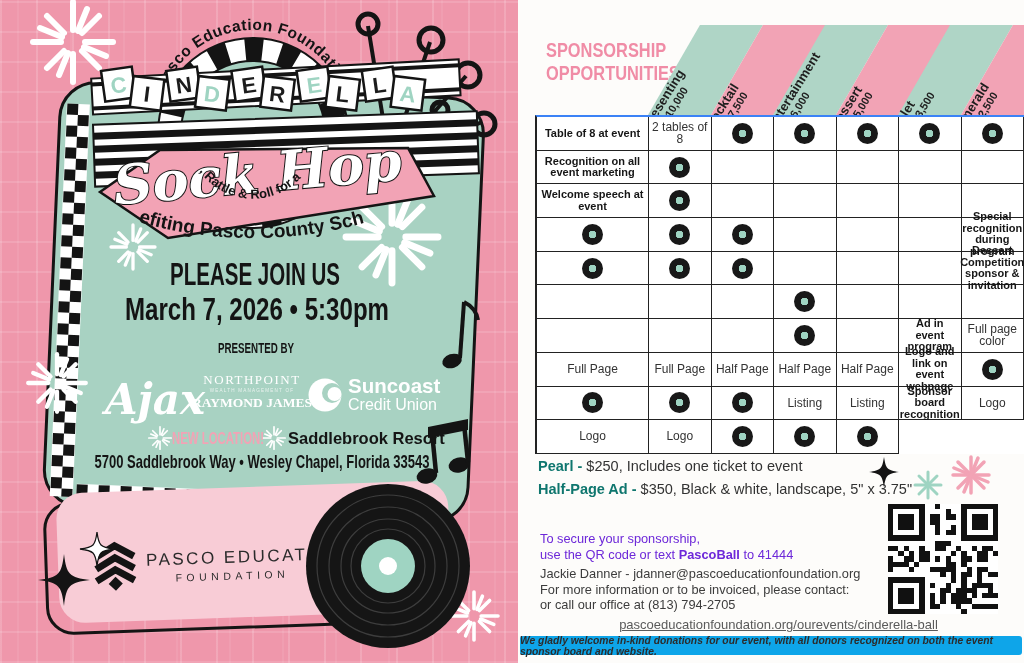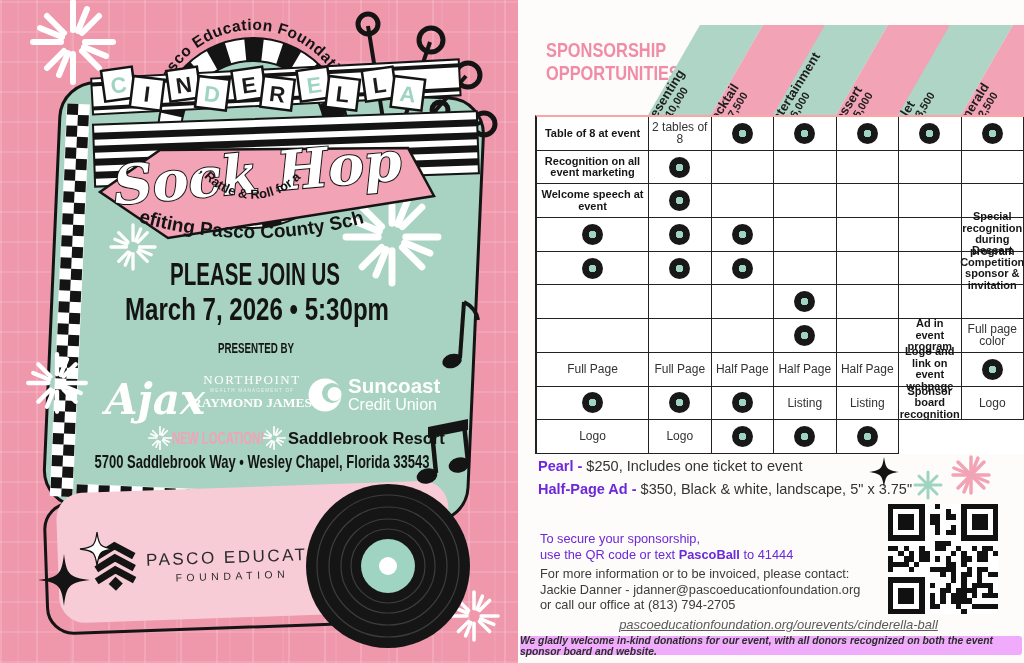--- a/index.html
+++ b/index.html
@@ -21,39 +21,39 @@
   .tier-col{position:absolute;top:25px;width:63px;height:90px;transform:skewX(-30deg);
     transform-origin:left bottom;}
   .tc-mint{background:#afd5c6;} .tc-pink{background:#f2a3b5;}
   .tier-label{position:absolute;top:112px;width:130px;transform:rotate(-58deg);
     transform-origin:left bottom;color:#1e1e1e;line-height:13px;}
   .tier-label .tn{display:block;font-weight:bold;font-size:13px;}
   .tier-label .tp{display:block;font-size:11px;padding-left:15px;font-weight:600;}
   
   #sptable{position:absolute;left:535px;top:115px;width:487px;display:grid;
     grid-template-columns:112px repeat(6,62.5px);grid-auto-rows:33.7px;
-    border-left:2px solid #222;border-top:2px solid #fca5a5;background:#fff;}
+    border-left:2px solid #222;border-top:2px solid #3b82f6;background:#fff;}
   #sptable>div{border-right:1.6px solid #222;border-bottom:1.6px solid #222;
     display:flex;align-items:center;justify-content:center;text-align:center;}
   .tlabel{font-weight:bold;font-size:11px;line-height:11.5px;color:#161616;padding:0 2px;}
   .tcell{font-size:12px;line-height:12.5px;color:#333;padding:16px 1px;}
   .record{width:21px;height:21px;border-radius:50%;
     background:radial-gradient(circle at 50% 50%, #9fd4c2 0 3.6px, #181818 3.7px 100%);}
   
   #notes{position:absolute;left:538px;top:458px;font-size:14.5px;color:#333;}
   .note{margin-bottom:7px;}
-  .note .nlab{color:#6d28d9;}
+  .note .nlab{color:#0f766e;}
   
   .secure{position:absolute;left:540px;top:531px;font-size:12.8px;line-height:15.5px;color:#6d28d9;}
   .contact{position:absolute;left:540px;top:566px;font-size:12.8px;line-height:15.5px;color:#3c3c3c;}
   .deco-sparks{position:absolute;left:866px;top:455px;}
   #qrbox{position:absolute;left:888px;top:504px;}
   .weblink{position:absolute;left:535px;top:617px;width:487px;text-align:center;
-    font-size:13px;color:#5a5a5a;text-decoration:underline;cursor:pointer;font-style:italic;}
-  .footerbar{position:absolute;left:520px;top:636px;width:502px;height:19px;background:#f0abfc;
+    font-size:13px;color:#5a5a5a;text-decoration:underline;cursor:pointer;}
+  .footerbar{position:absolute;left:520px;top:636px;width:502px;height:19px;background:#0ea5e9;
     border-radius:3px;display:flex;align-items:center;justify-content:center;
     font-size:10.3px;font-style:italic;font-weight:bold;color:#2c2c2c;}
 </style>
 </head>
 <body>
 
 <div id="page">
 
   <div id="flyer">
     <svg width="518" height="663" viewBox="0 0 518 663">
@@ -429,22 +429,22 @@
         </g>
       </svg>
     </div>
 
     <div class="secure">
       <div>To secure your sponsorship,</div>
       <div><span>use the QR code or text </span><b>PascoBall</b><span> to 41444</span></div>
     </div>
 
     <div class="contact">
+      <div>Jackie Danner - jdanner@pascoeducationfoundation.org</div>
       <div>For more information or to be invoiced, please contact:</div>
-      <div>Jackie Danner - jdanner@pascoeducationfoundation.org</div>
       <div>or call our office at (813) 794-2705</div>
     </div>
 
     <div id="qrbox">
       <svg id="qr" width="110" height="110" viewBox="0 0 21 21" shape-rendering="crispEdges">
           <rect x="0" y="0" width="21" height="21" fill="#fff"></rect>
           <rect x="0" y="0" width="7" height="7" fill="#111"></rect>
           <rect x="1" y="1" width="5" height="5" fill="#fff"></rect>
           <rect x="2" y="2" width="3" height="3" fill="#111"></rect>
           <rect x="14" y="0" width="7" height="7" fill="#111"></rect>

